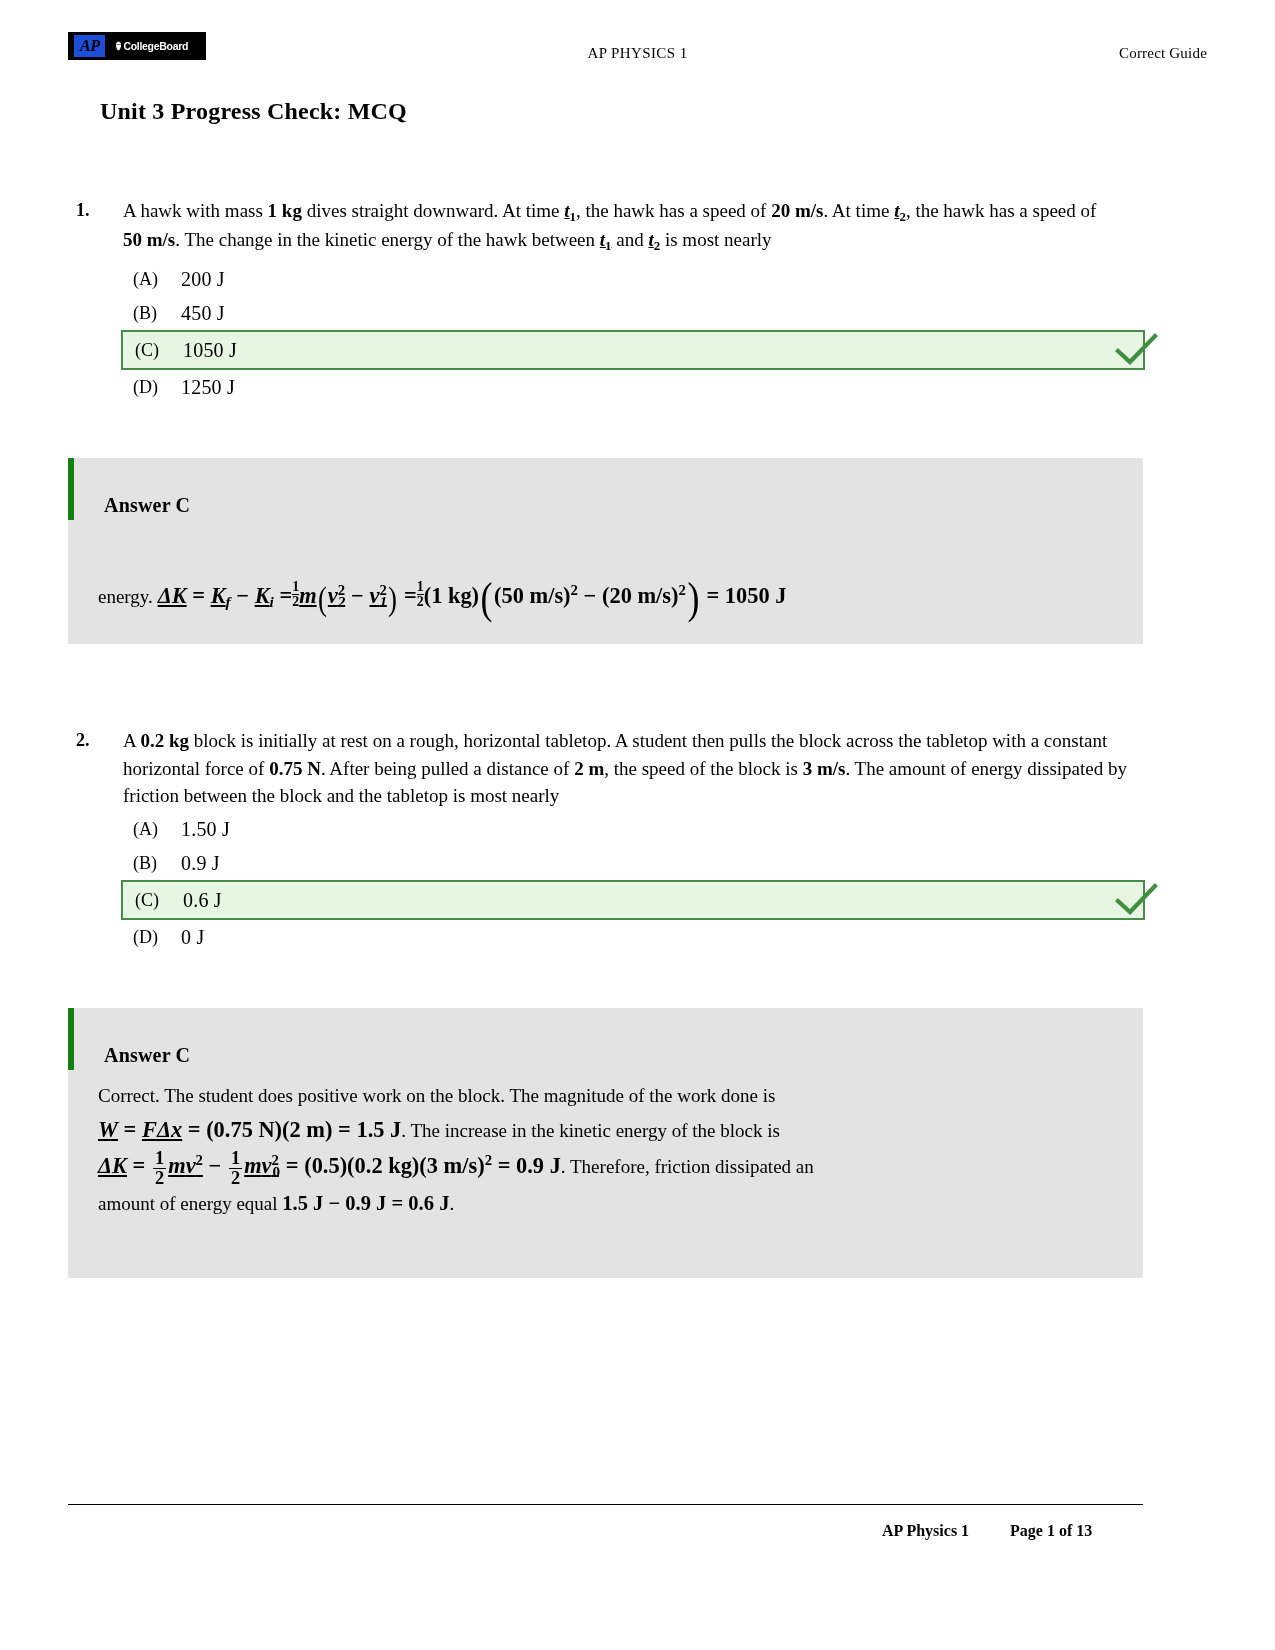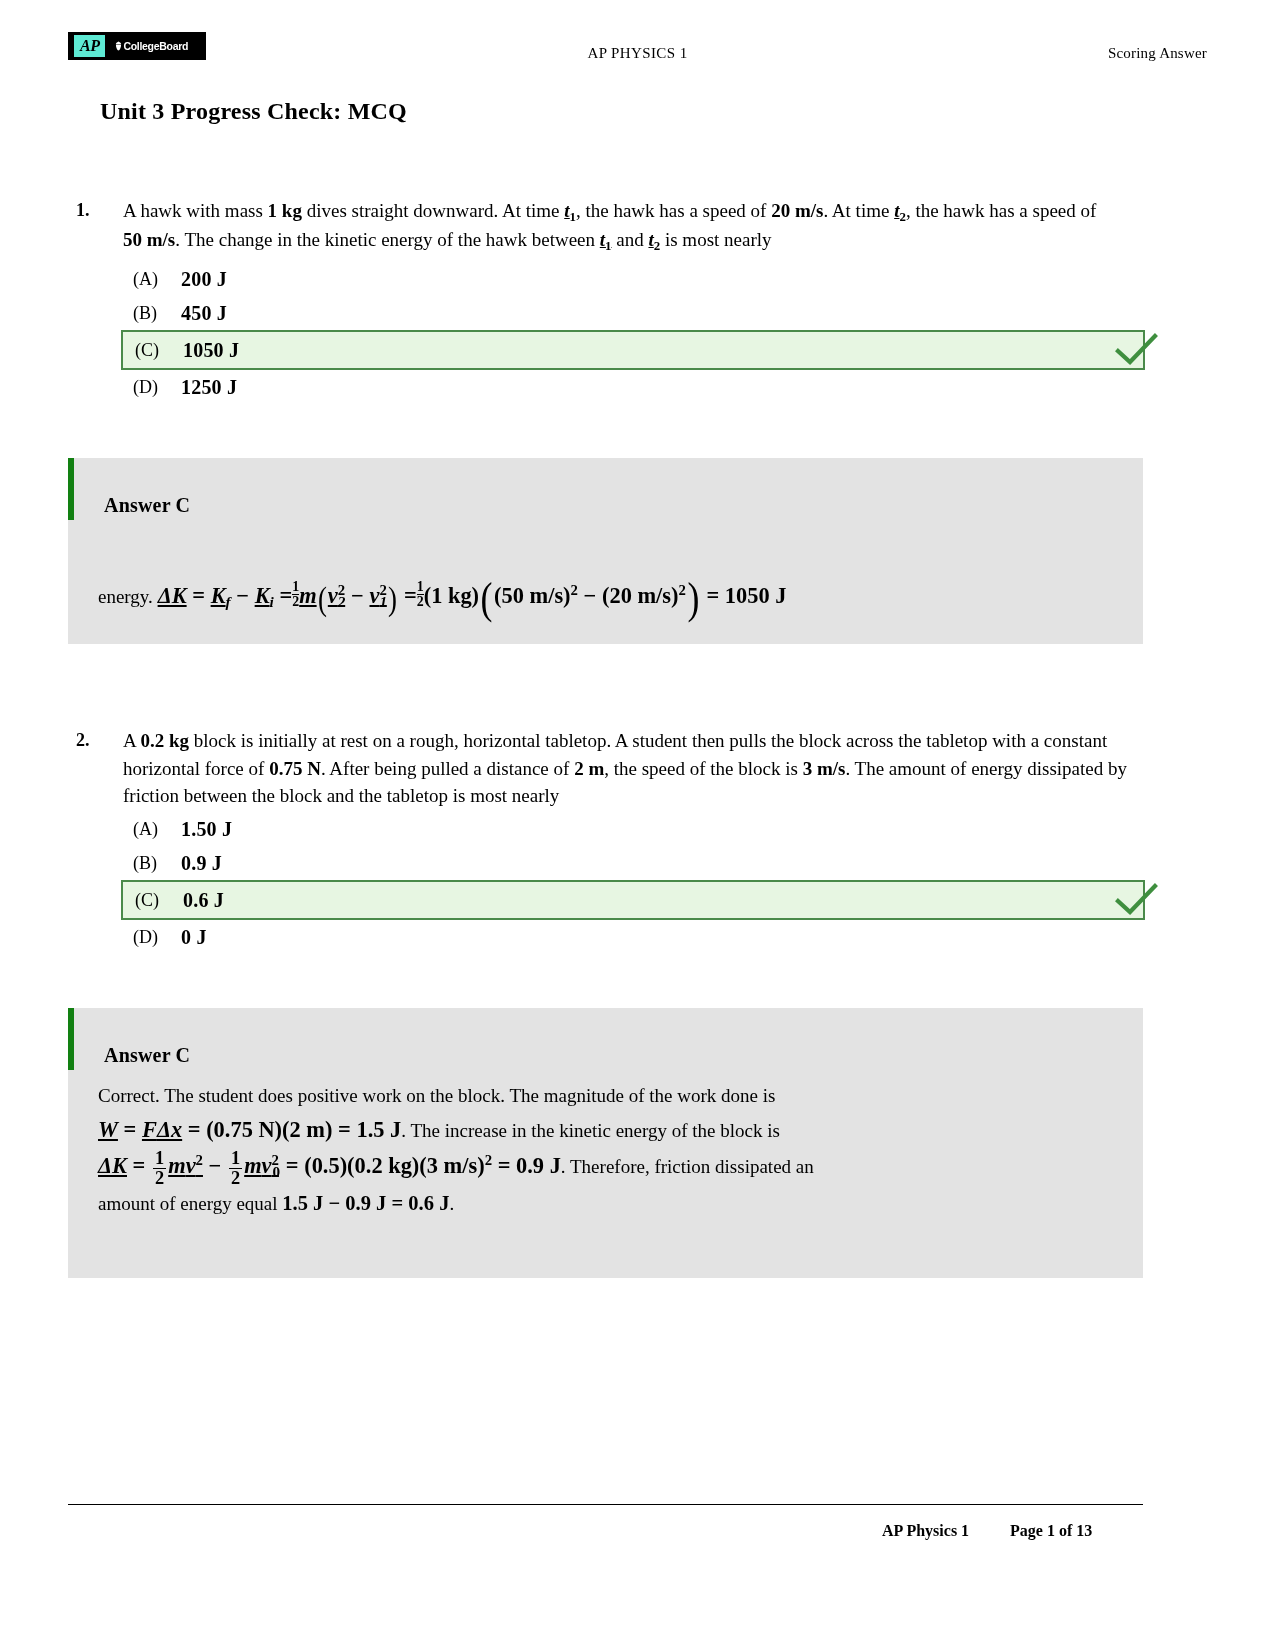--- a/index.html
+++ b/index.html
@@ -11,21 +11,21 @@
     -webkit-font-smoothing:antialiased;
   }
   .page { position:relative; width:1275px; height:1650px; box-sizing:border-box; }
   .ap-logo {
     position:absolute; left:68px; top:32px;
     background:#000; color:#fff;
     height:28px; width:138px;
     display:flex; align-items:center;
   }
   .ap-logo .ap-mark {
-    background:#5eead4; color:#000;
+    background:#1d4ed8; color:#000;
     font-family:"Liberation Serif", serif;
     font-weight:bold; font-style:italic;
     font-size:16px; line-height:1;
     padding:3px 6px; margin-left:6px;
     letter-spacing:-0.5px;
   }
   .ap-logo .cb-mark {
     color:#fff; font-family:"Liberation Sans", sans-serif;
     font-weight:bold; font-size:10.5px; letter-spacing:-0.3px;
     margin-left:9px; display:flex; align-items:center; gap:0;
@@ -85,21 +85,21 @@
 
   
   .choices { position:absolute; left:0; width:1275px; }
   .choice {
     position:relative; box-sizing:border-box;
     height:34px; display:flex; align-items:center;
     padding-left:133px;
     font-size:19px;
   }
   .choice .lbl { width:48px; font-size:18px; }
-  .choice .val { font-weight:bold; font-size:20px; letter-spacing:0.2px; }
+  .choice .val { font-weight:normal; font-size:20px; letter-spacing:0.2px; }
   .choice.correct {
     margin-left:121px; width:1024px; padding-left:12px;
     border:2.5px solid #4a8a4a; background:#e7f6e2;
     height:40px;
   }
   .choice.correct .lbl { width:48px; }
   .check {
     position:absolute; right:-16px; top:50%; transform:translateY(-50%);
     width:44px; height:34px;
   }
@@ -148,21 +148,21 @@
       <span class="acorn">
         <svg width="9" height="10" viewBox="0 0 9 10">
             <path d="M4.5 0.4 L7.2 2.2 L6.6 3.0 L2.4 3.0 L1.8 2.2 Z M1.9 3.5 L7.1 3.5 C7.1 6.6 5.8 9.2 4.5 9.6 C3.2 9.2 1.9 6.6 1.9 3.5 Z" fill="#fff"></path>
           </svg>
       </span>
       <span>CollegeBoard</span>
     </span>
   </div>
 
   <div class="hdr-center">AP PHYSICS 1</div>
-  <div class="hdr-right">Scoring Answer</div>
+  <div class="hdr-right">Correct Guide</div>
 
   <div class="doc-title">Unit 3 Progress Check: MCQ</div>
 
   <div class="question" style="top:200px;">
     <div class="q-num">1.</div>
     <div class="q-stem"><span>A hawk with mass </span><span class="m">1 kg</span><span> dives straight downward. At time </span><span class="mi"><span>t</span><span class="subn">1</span></span><span>, the hawk has a speed of </span><span class="m">20 m/s</span><span>. At time </span><span class="mi"><span>t</span><span class="subn">2</span></span><span>, the hawk has a speed of </span><span class="m">50 m/s</span><span>. The change in the kinetic energy of the hawk between </span><span class="mi"><span>t</span><span class="subn">1</span></span><span> and </span><span class="mi"><span>t</span><span class="subn">2</span></span><span> is most nearly</span></div>
   </div>
 
   <div class="choices" style="top:262px;">
     <div class="choice">

